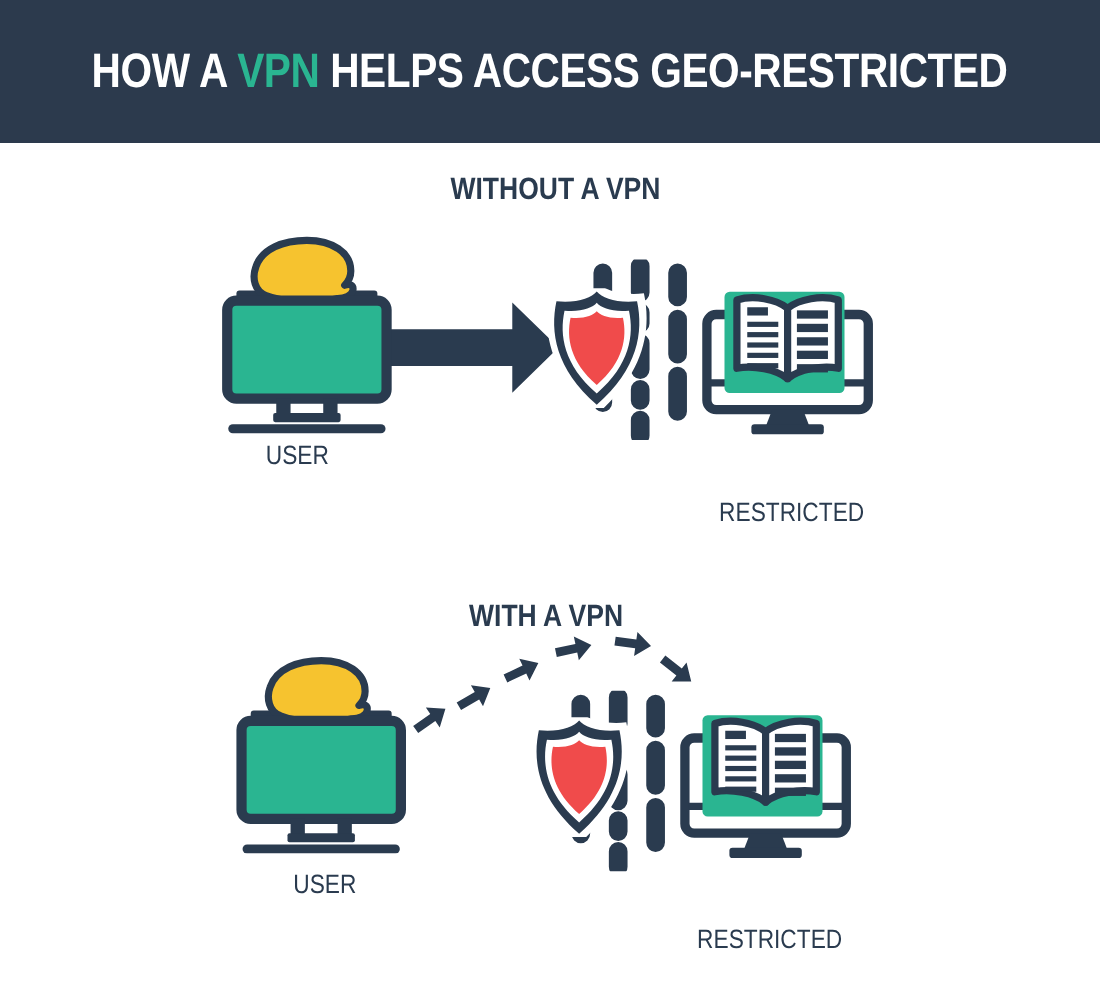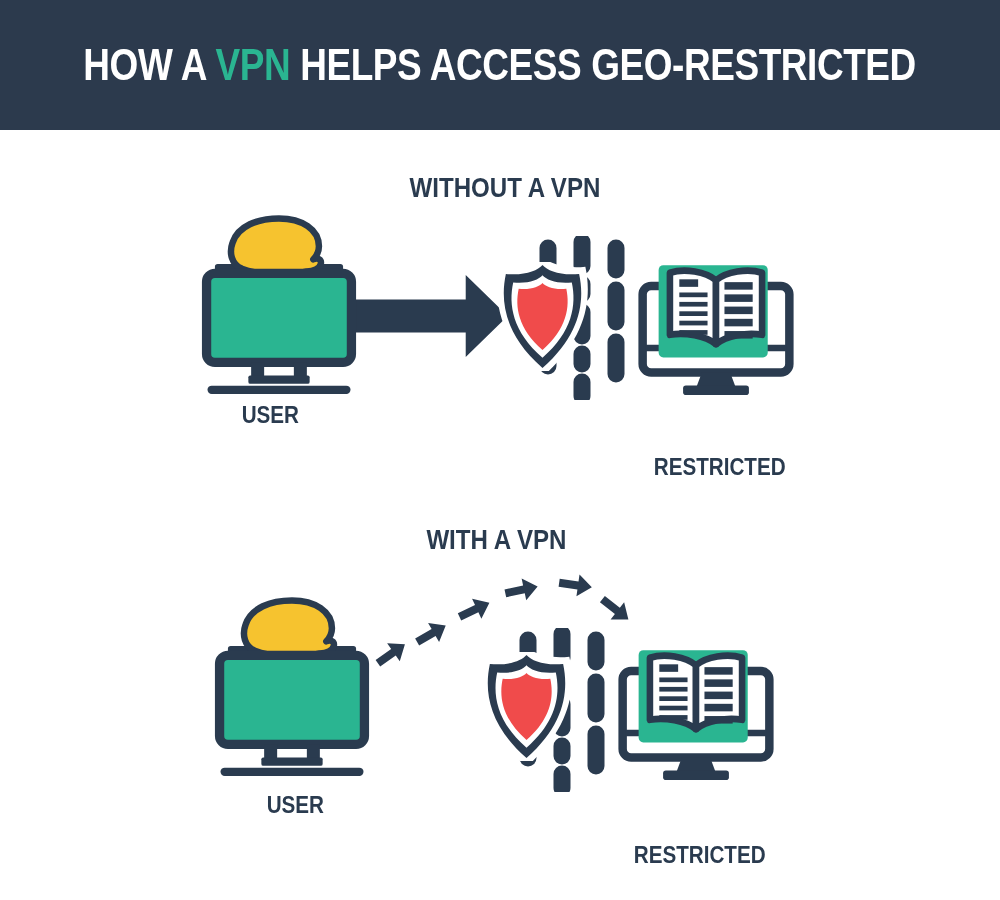--- a/index.html
+++ b/index.html
@@ -27,21 +27,21 @@
   .accent-yellow { color:var(--yellow,#f0ba36); }
 
   
   .sec-title {
     position:absolute; width:400px; text-align:center;
     color:var(--navy,#2a3b4f); font-weight:800; font-size:28px; white-space:pre;
   }
   .sec-title .inner, .icon-label .inner { display:inline-block; transform:scaleX(0.86); transform-origin:center; }
   .icon-label {
     position:absolute; width:200px; text-align:center;
-    color:var(--navy,#2a3b4f); font-weight:700; font-size:24px; line-height:26px; white-space:pre;
+    color:var(--navy,#2a3b4f); font-weight:400; font-size:24px; line-height:26px; white-space:pre;
   }
   svg.abs { overflow:visible; }
 </style>
 </head>
 <body>
 
 <svg width="0" height="0" style="position:absolute" aria-hidden="true">
   <defs>
 
     <symbol id="sym-user" viewBox="0 0 170 196">
@@ -108,21 +108,21 @@
     </symbol>
   </defs>
 </svg>
 
 <div class="canvas">
 
   <div class="header">
     <div class="title-line"><span class="inner"><span>HOW A </span><span class="accent-teal">VPN</span><span> HELPS ACCESS GEO-RESTRICTED</span></span></div>
   </div>
 
-  <div class="sec-title" style="left:305px; top:172px;"><span class="inner">WITHOUT A VPN</span></div>
+  <div class="sec-title" style="left:305px; top:156px;"><span class="inner">WITHOUT A VPN</span></div>
 
   <svg class="abs" style="left:350px; top:272px; width:162px; height:88px;" viewBox="0 0 165 90">
       <use href="#sym-arrow-big"></use>
     </svg>
 
   <svg class="abs" style="left:200px; top:212px; width:158px; height:182px;" viewBox="0 0 170 196">
       <use href="#sym-user"></use>
     </svg>
 
   <svg class="abs" style="left:538px; top:236px; width:90px; height:164px;" viewBox="0 0 90 164">
@@ -136,21 +136,21 @@
   <svg class="abs" style="left:636px; top:237px; width:160px; height:158px;" viewBox="0 0 170 168">
       <use href="#sym-content"></use>
     </svg>
 
   <div class="icon-label" style="left:170px; top:402px;"><span class="inner">USER</span></div>
 
   <div class="icon-label" style="left:620px; top:402px;">
     <div><span class="inner">RESTRICTED</span></div>
   </div>
 
-  <div class="sec-title" style="left:296px; top:524px;text-align:center;"><span class="inner">WITH A VPN</span></div>
+  <div class="sec-title" style="left:296px; top:544px;text-align:center;"><span class="inner">WITH A VPN</span></div>
 
   <svg class="abs" style="left:368px; top:564px; width:280px; height:115px;" viewBox="0 0 280 115">
       <use href="#sym-arc"></use>
     </svg>
 
   <svg class="abs" style="left:213px; top:594px; width:158px; height:182px;" viewBox="0 0 170 196">
       <use href="#sym-user"></use>
     </svg>
 
   <svg class="abs" style="left:518px; top:628px; width:90px; height:164px;" viewBox="0 0 90 164">

